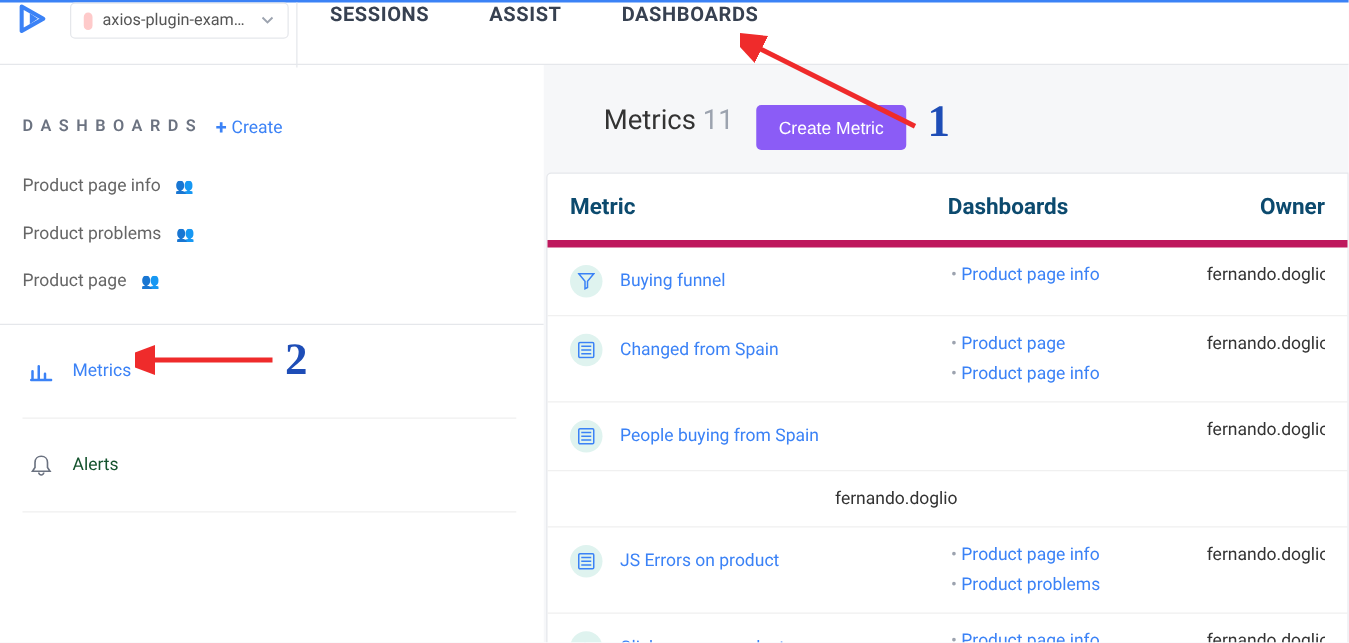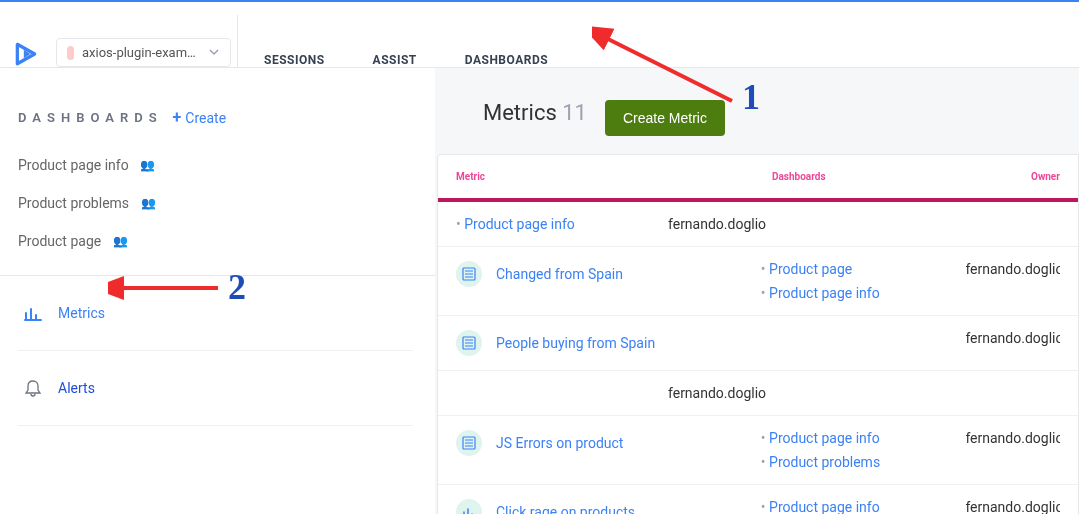--- a/index.html
+++ b/index.html
@@ -1,53 +1,53 @@
 <!DOCTYPE html>
 <html><head>
 <meta charset="utf-8">
 <style>
 * { box-sizing: border-box; margin: 0; padding: 0; }
 body { font-family: -apple-system, BlinkMacSystemFont, "Segoe UI", Roboto, sans-serif; background: #fff; width: 1079px; height: 514px; overflow: hidden; position: relative; }
 
-.topbar { display: flex; align-items: flex-end; height: 68px; border-bottom: 1px solid #e5e7eb; border-top: 2px solid #3b82f6; }
+.topbar { display: flex; align-items: flex-start; height: 52px; border-bottom: 1px solid #e5e7eb; border-top: 2px solid #3b82f6; }
 .logo { width: 52px; display: flex; align-items: center; justify-content: center; }
 .project-selector { display: flex; align-items: center; gap: 8px; padding: 4px 10px; margin-left: 4px; border: 1px solid #e5e7eb; border-radius: 4px; cursor: pointer; width: 175px; }
 .project-selector .pill { width: 7px; height: 14px; border-radius: 4px; background: #fecaca; display: inline-block; }
 .project-selector .name { font-size: 13px; color: #555; white-space: nowrap; overflow: hidden; text-overflow: ellipsis; flex: 1; }
 .project-selector .chev { color: #9ca3af; }
 .divider-v { width: 1px; height: 52px; background: #e5e7eb; margin: 0 12px 0 6px; }
 .nav { display: flex; gap: 48px; margin-left: 14px; }
-.nav-item { font-size: 12px; font-weight: 700; letter-spacing: 0.5px; color: #374151; cursor: pointer; }
+.nav-item { font-size: 16px; font-weight: 700; letter-spacing: 0.5px; color: #374151; cursor: pointer; }
 
 .body { display: flex; height: calc(514px - 52px); }
 .sidebar { width: 435px; padding: 40px 22px 0 18px; }
 .sidebar-header { display: flex; align-items: center; gap: 10px; margin-bottom: 30px; }
 .sidebar-title { font-size: 13px; font-weight: 600; color: #6b7280; letter-spacing: 6px; }
 .create-link { color: #3b82f6; font-size: 14px; display: flex; align-items: center; gap: 4px; cursor: pointer; }
 .create-link .plus { font-size: 16px; font-weight: 700; }
 
 .dash-list { display: flex; flex-direction: column; gap: 22px; margin-bottom: 26px; }
 .dash-item { display: flex; align-items: center; gap: 12px; font-size: 14px; color: #666; cursor: pointer; }
 .dash-item .people { color: #c7cbd1; font-size: 12px; }
 
 .hr { height: 1px; background: #e5e7eb; margin: 0 -22px 0 -18px; }
 
 .nav-sub { display: flex; flex-direction: column; gap: 0; }
-.nav-sub-item { display: flex; align-items: center; gap: 16px; font-size: 14px; color: #1d4ed8; cursor: pointer; padding: 28px 0 28px 6px; border-bottom: 1px solid #f0f0f0; }
+.nav-sub-item { display: flex; align-items: center; gap: 16px; font-size: 14px; color: #14532d; cursor: pointer; padding: 28px 0 28px 6px; border-bottom: 1px solid #f0f0f0; }
 .nav-sub-item.active { color: #3b82f6; }
 .nav-sub-item .icon { width: 18px; display: flex; }
 
 .main { flex: 1; background: #f6f7f9; overflow: hidden; }
 .main-header { display: flex; align-items: flex-start; gap: 18px; padding: 32px 0 18px 48px; }
 .main-title { font-size: 22px; color: #333; font-weight: 400; }
 .main-count { color: #9ca3af; font-size: 22px; }
-.btn-primary { background: #4d7c0f; color: #fff; border: none; padding: 10px 18px; border-radius: 4px; font-size: 14px; cursor: pointer; }
+.btn-primary { background: #8b5cf6; color: #fff; border: none; padding: 10px 18px; border-radius: 4px; font-size: 14px; cursor: pointer; }
 
 .table-wrap { background: #fff; border: 1px solid #e5e7eb; border-radius: 4px 0 0 0; margin-left: 2px; }
-.table-head { display: flex; padding: 16px 18px; font-size: 10px; font-weight: 700; color: #ec4899; border-bottom: 4px solid #be185d; }
+.table-head { display: flex; padding: 16px 18px; font-size: 18px; font-weight: 700; color: #0c4a6e; border-bottom: 6px solid #be185d; }
 .col-metric { width: 316px; }
 .col-dash { width: 212px; }
 .col-owner { flex: 1; margin-left: 47px; }
 .row { display: flex; align-items: flex-start; padding: 14px 18px; border-bottom: 1px solid #f0f0f0; font-size: 14px; }
 .row .metric-cell { display: flex; align-items: center; gap: 14px; width: 316px; }
 .row .metric-icon { width: 26px; height: 26px; border-radius: 50%; background: #dff3ef; display: flex; align-items: center; justify-content: center; flex-shrink: 0; }
 .row .metric-name { color: #3b82f6; cursor: pointer; }
 .row .dash-cell { width: 212px; display: flex; flex-direction: column; gap: 8px; }
 .row .dash-link { color: #3b82f6; cursor: pointer; font-size: 14px; }
 .row .dash-link::before { content: "• "; color: #9ca3af; }
@@ -137,20 +137,28 @@
       <button class="btn-primary">Create Metric</button>
     </div>
     <div class="table-wrap">
       <div class="table-head">
         <div class="col-metric">Metric</div>
         <div class="col-dash">Dashboards</div>
         <div class="col-owner">Owner</div>
       </div>
       <div id="rows-container">
           <div class="row">
+            <div class="metric-cell">
+              <div class="metric-icon">
+                <svg width="14" height="14" viewBox="0 0 14 14">
+                  <path d="M1 1 L13 1 L8 7 L8 12 L6 13 L6 7 Z" fill="none" stroke="#3b82f6" stroke-width="1.2"></path>
+                </svg>
+              </div>
+              <span class="metric-name">Buying funnel</span>
+            </div>
             <div class="dash-cell">
               <span class="dash-link">Product page info</span>
             </div>
             <div class="owner-cell">fernando.doglio</div>
           </div>
           <div class="row">
             <div class="metric-cell">
               <div class="metric-icon">
                 <svg width="14" height="14" viewBox="0 0 14 14">
                   <rect x="1" y="1" width="12" height="12" rx="1" fill="none" stroke="#3b82f6" stroke-width="1.2"></rect>

